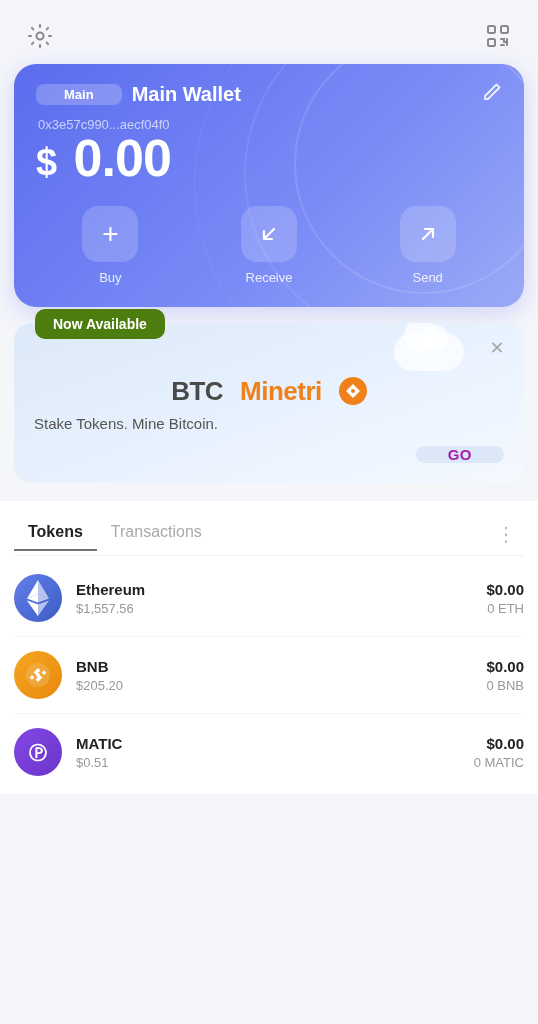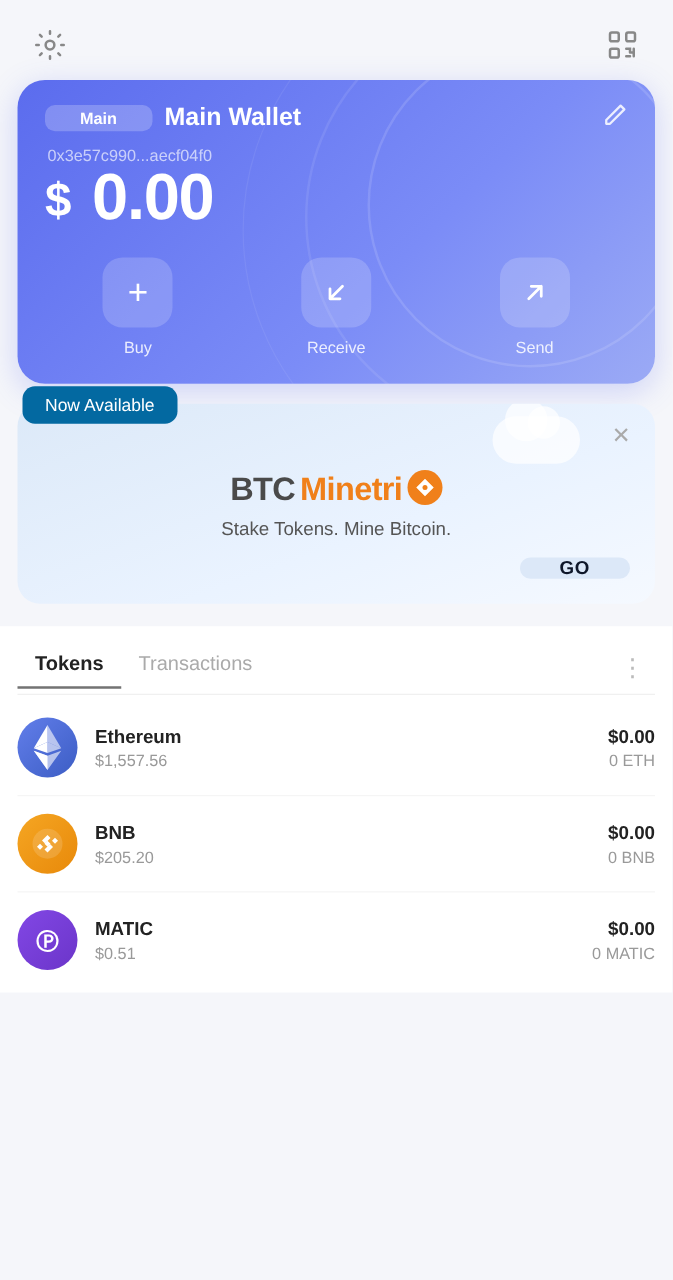--- a/index.html
+++ b/index.html
@@ -135,25 +135,25 @@
     }
 
     
     .now-available-section {
       margin: 0 14px 18px;
       position: relative;
     }
     .now-available-badge {
       position: absolute;
       top: -14px;
-      left: 4px;
-      background: #0369a1;
+      left: 21px;
+      background: #4d7c0f;
       color: #fff;
       font-size: 14px;
-      font-weight: 400;
+      font-weight: 700;
       padding: 7px 18px;
       border-radius: 10px;
       z-index: 2;
     }
     .now-available-card {
       background: linear-gradient(160deg, #dce9f8 0%, #eaf3ff 60%, #f5f9ff 100%);
       border-radius: 18px;
       padding: 28px 20px 20px;
       position: relative;
       overflow: hidden;
@@ -193,21 +193,22 @@
       content: '';
       position: absolute;
       top: -8px; left: 28px;
       width: 26px; height: 26px;
       background: rgba(255,255,255,0.7);
       border-radius: 50%;
     }
 
     .btc-minetri-logo {
       display: flex;
-      gap: 4px;
+      align-items: center;
+      gap: 17px;
       margin-bottom: 8px;
       margin-top: 24px;
       width: 100%;
       justify-content: center;
     }
     .btc-text {
       font-size: 26px;
       font-weight: 700;
       color: #4a4a4a;
       letter-spacing: -0.5px;
@@ -225,31 +226,31 @@
       display: flex; align-items: center; justify-content: center;
       color: #fff;
       font-size: 14px;
       font-weight: 900;
       flex-shrink: 0;
     }
     .stake-tagline {
       color: #555;
       font-size: 15px;
       width: 100%;
-      text-align: center;
+      text-align: left;
       margin-bottom: 14px;
     }
     .go-btn-row {
       width: 100%;
       display: flex;
       justify-content: flex-end;
     }
     .go-btn {
       background: #dce8f8;
-      color: #0f172a;
+      color: #a21caf;
       font-size: 15px;
       font-weight: 700;
       border: none;
       border-radius: 50px;
       padding: 0 32px;
       cursor: pointer;
       letter-spacing: 0.5px;
     }
 
     

